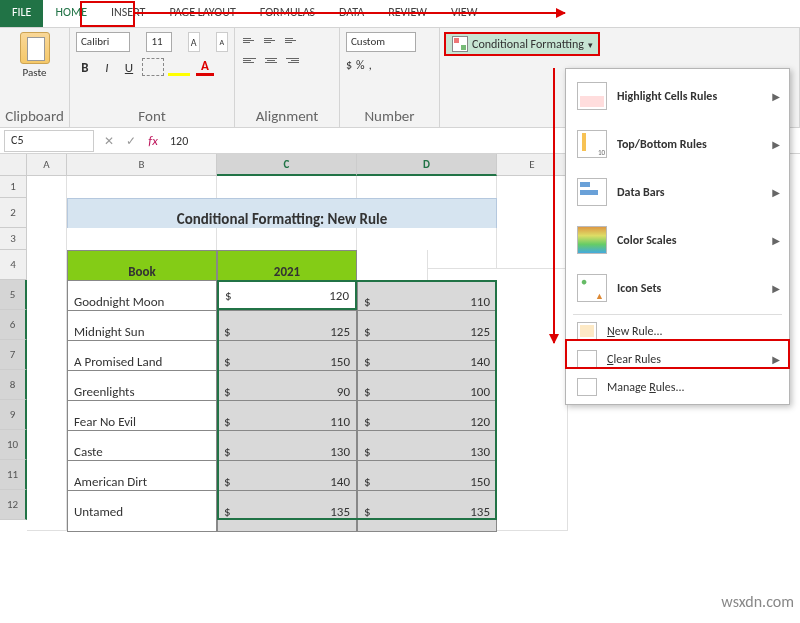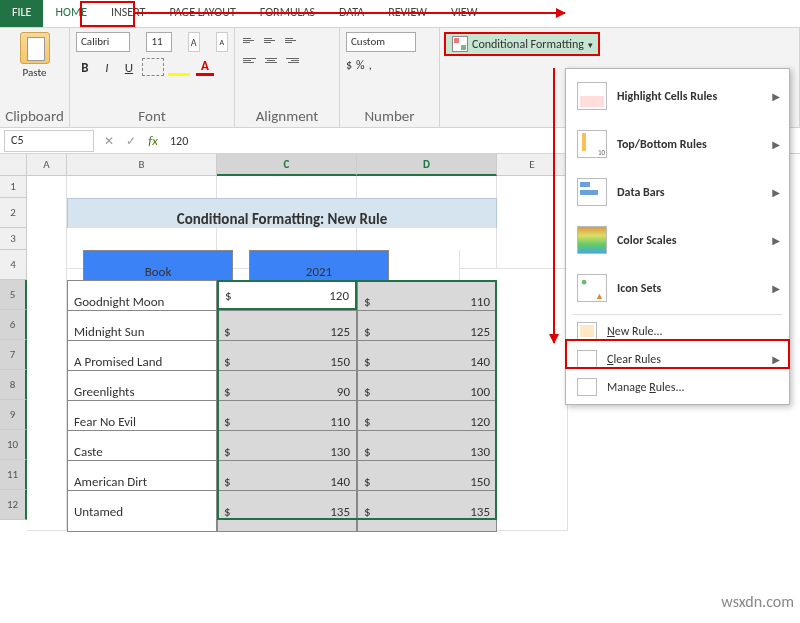--- a/index.html
+++ b/index.html
@@ -82,21 +82,21 @@
 
 .arrow-h { position: absolute; left: 135px; top: 12px; width: 430px; height: 2px; background: #d00; z-index: 5; }
 .arrow-h::after { content: ""; position: absolute; right: -1px; top: -4px; border-left: 10px solid #d00; border-top: 5px solid transparent; border-bottom: 5px solid transparent; }
 .arrow-v { position: absolute; left: 553px; top: 68px; width: 2px; height: 275px; background: #d00; z-index: 12; }
 .arrow-v::after { content: ""; position: absolute; bottom: -1px; left: -4px; border-top: 10px solid #d00; border-left: 5px solid transparent; border-right: 5px solid transparent; }
 
 
 .fbar { display: flex; height: 26px; border-bottom: 1px solid #d4d4d4; align-items: center; background: #fff; }
 .namebox { width: 90px; height: 22px; border: 1px solid #ccc; margin: 0 4px; padding: 2px 6px; font-size: 12px; }
 .fbar-btn { width: 22px; text-align: center; color: #999; font-size: 12px; }
-.fx { font-style: italic; color: #4d7c0f; width: 22px; text-align: center; }
+.fx { font-style: italic; color: #be185d; width: 22px; text-align: center; }
 .formula-input { flex: 1; padding: 2px 6px; font-size: 12px; }
 
 
 .grid-area { display: flex; height: 466px; position: relative; }
 .row-hdrs { width: 27px; display: flex; flex-direction: column; }
 .corner { height: 22px; background: #f0f0f0; border-right: 1px solid #ccc; border-bottom: 1px solid #ccc; }
 .rh { height: 30px; background: #f0f0f0; border-right: 1px solid #ccc; border-bottom: 1px solid #ccc; font-size: 11px; color: #555; display: flex; align-items: center; justify-content: center; }
 .rh.sel { background: #d5d5d5; border-right: 2px solid #217346; }
 .rh.short { height: 22px; }
 
@@ -104,21 +104,21 @@
 .col-hdrs { display: flex; height: 22px; }
 .ch { background: #f0f0f0; border-right: 1px solid #ccc; border-bottom: 1px solid #ccc; font-size: 11px; color: #555; display: flex; align-items: center; justify-content: center; }
 .ch.sel { background: #d5d5d5; border-bottom: 2px solid #217346; color: #217346; font-weight: bold; }
 .cA { width: 40px; } .cB { width: 150px; } .cC { width: 140px; } .cD { width: 140px; } .cE { width: 71px; }
 
 .row { display: flex; height: 30px; }
 .row.short { height: 22px; }
 .cell { border-right: 1px solid #e0e0e0; border-bottom: 1px solid #e0e0e0; padding: 20px 6px; font-size: 13px; display: flex; align-items: center; background: #fff; }
 
 .title-cell { background: #d6e4f0; font-weight: bold; font-size: 15px; color: #333; justify-content: center; border: 1px solid #b5c8de; }
-.hdr-cell { background: #3b82f6; font-weight: normal; justify-content: center; border: 1px solid #888; margin-left: 16px; }
+.hdr-cell { background: #84cc16; font-weight: bold; justify-content: center; border: 1px solid #888; }
 .data-cell { border: 1px solid #888; background: #fff; }
 .sel-cell { background: #d9d9d9; }
 .money { justify-content: space-between; }
 .money .cur { }
 .money .amt { }
 
 .sel-border { position: absolute; border: 2px solid #217346; pointer-events: none; }
 
 .watermark { position: absolute; right: 6px; bottom: 12px; font-size: 16px; color: #888; }
 </style>

